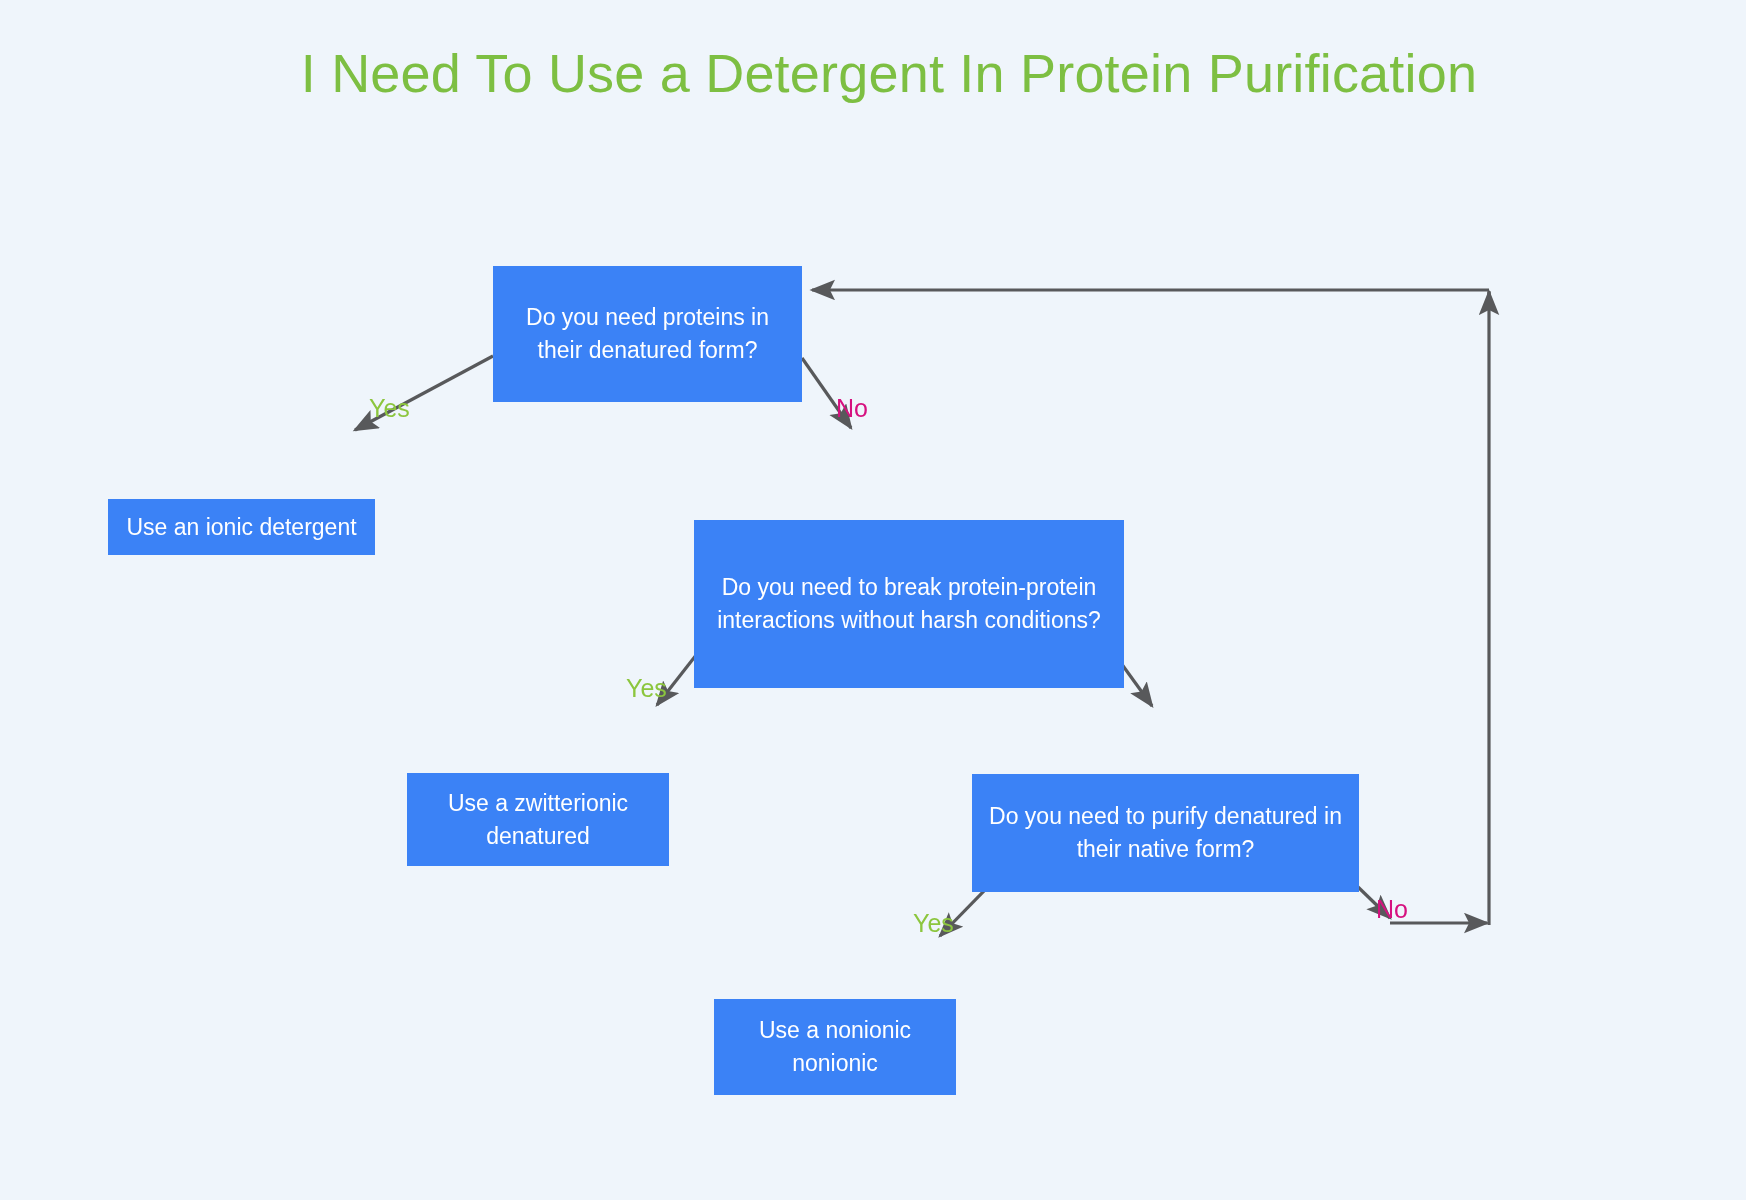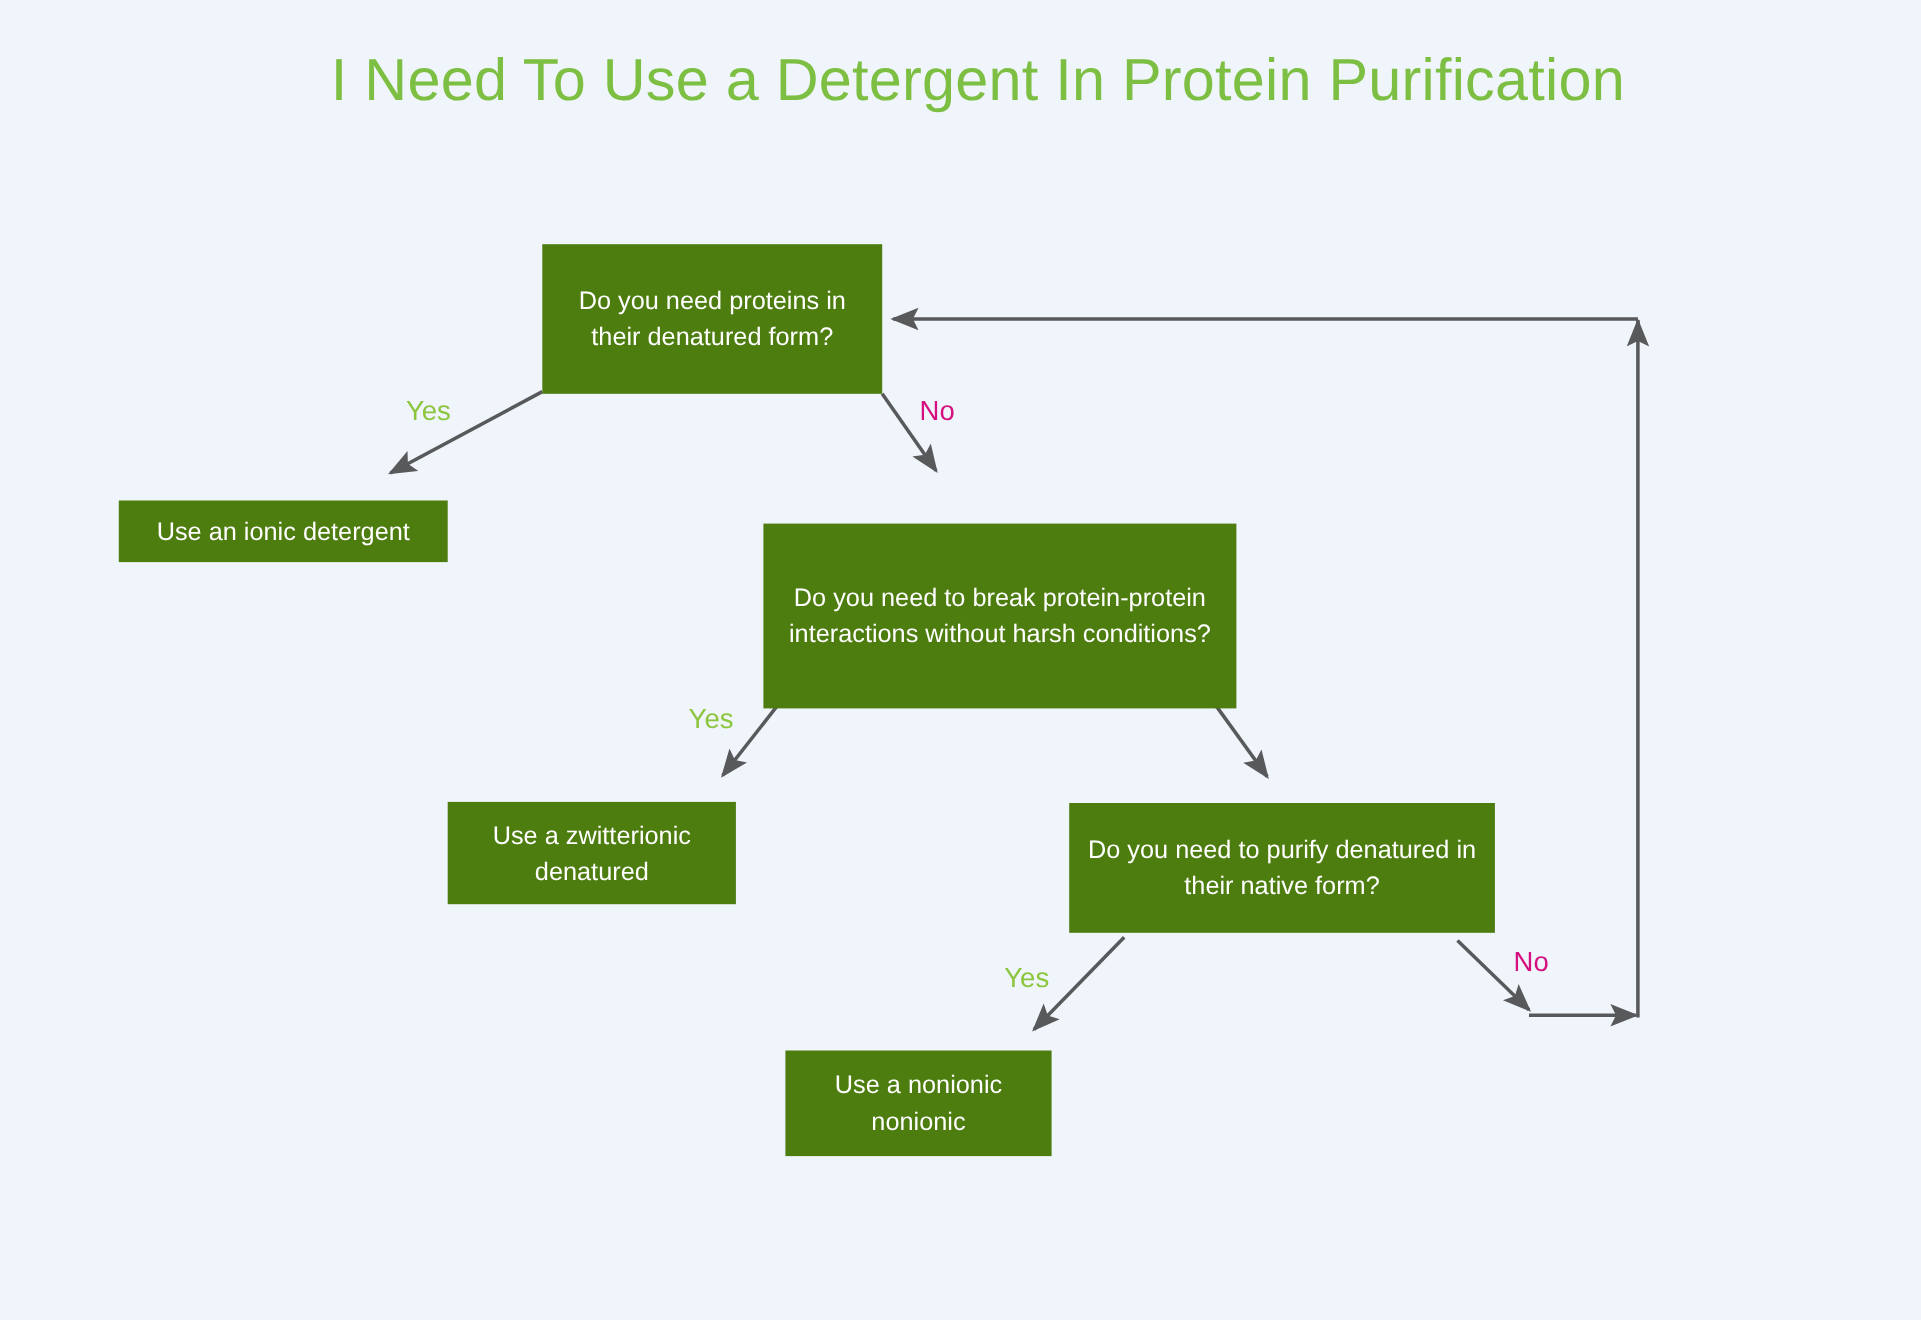--- a/index.html
+++ b/index.html
@@ -41,50 +41,52 @@
     text-align: center;
     font-size: 37px;
     font-weight: 400;
     color: #7dbf42;
     white-space: nowrap;
   }
 
   
   .node {
     position: absolute;
-    background: #4d7c0f;
+    background: #3b82f6;
     color: #ffffff;
     display: flex;
     align-items: center;
     justify-content: center;
     text-align: center;
     font-size: 23px;
     font-weight: 400;
     line-height: 1.42;
     padding: 0 16px;
     box-sizing: border-box;
+    margin-top: 44px;
   }
   .node span {
     display: block;
     width: 100%;
   }
 
   #node-denatured   { left: 493px;  top: 222px;  width: 309px; height: 136px; }
-  #node-ionic       { left: 108px;  top: 455px;  width: 299px; height: 56px;  }
+  #node-ionic       { left: 108px;  top: 455px;  width: 267px; height: 56px;  }
   #node-break       { left: 694px;  top: 476px;  width: 430px; height: 168px; }
   #node-zwitter     { left: 407px;  top: 729px;  width: 262px; height: 93px;  }
   #node-native      { left: 972px;  top: 730px;  width: 387px; height: 118px; }
   #node-nonionic    { left: 714px;  top: 955px;  width: 242px; height: 96px;  }
 
   
   .edge-label {
     position: absolute;
     font-size: 25px;
     font-weight: 400;
     white-space: nowrap;
+    margin-top: 34px;
   }
   .edge-label.yes { color: #8cc63e; }
   .edge-label.no  { color: #d6117f; }
 
   #label-yes-1 { left: 369px;  top: 360px; }
   #label-no-1  { left: 836px;  top: 360px; }
   #label-yes-2 { left: 626px;  top: 640px; }
   #label-yes-3 { left: 913px;  top: 875px; }
   #label-no-2  { left: 1376px; top: 861px; }
 

